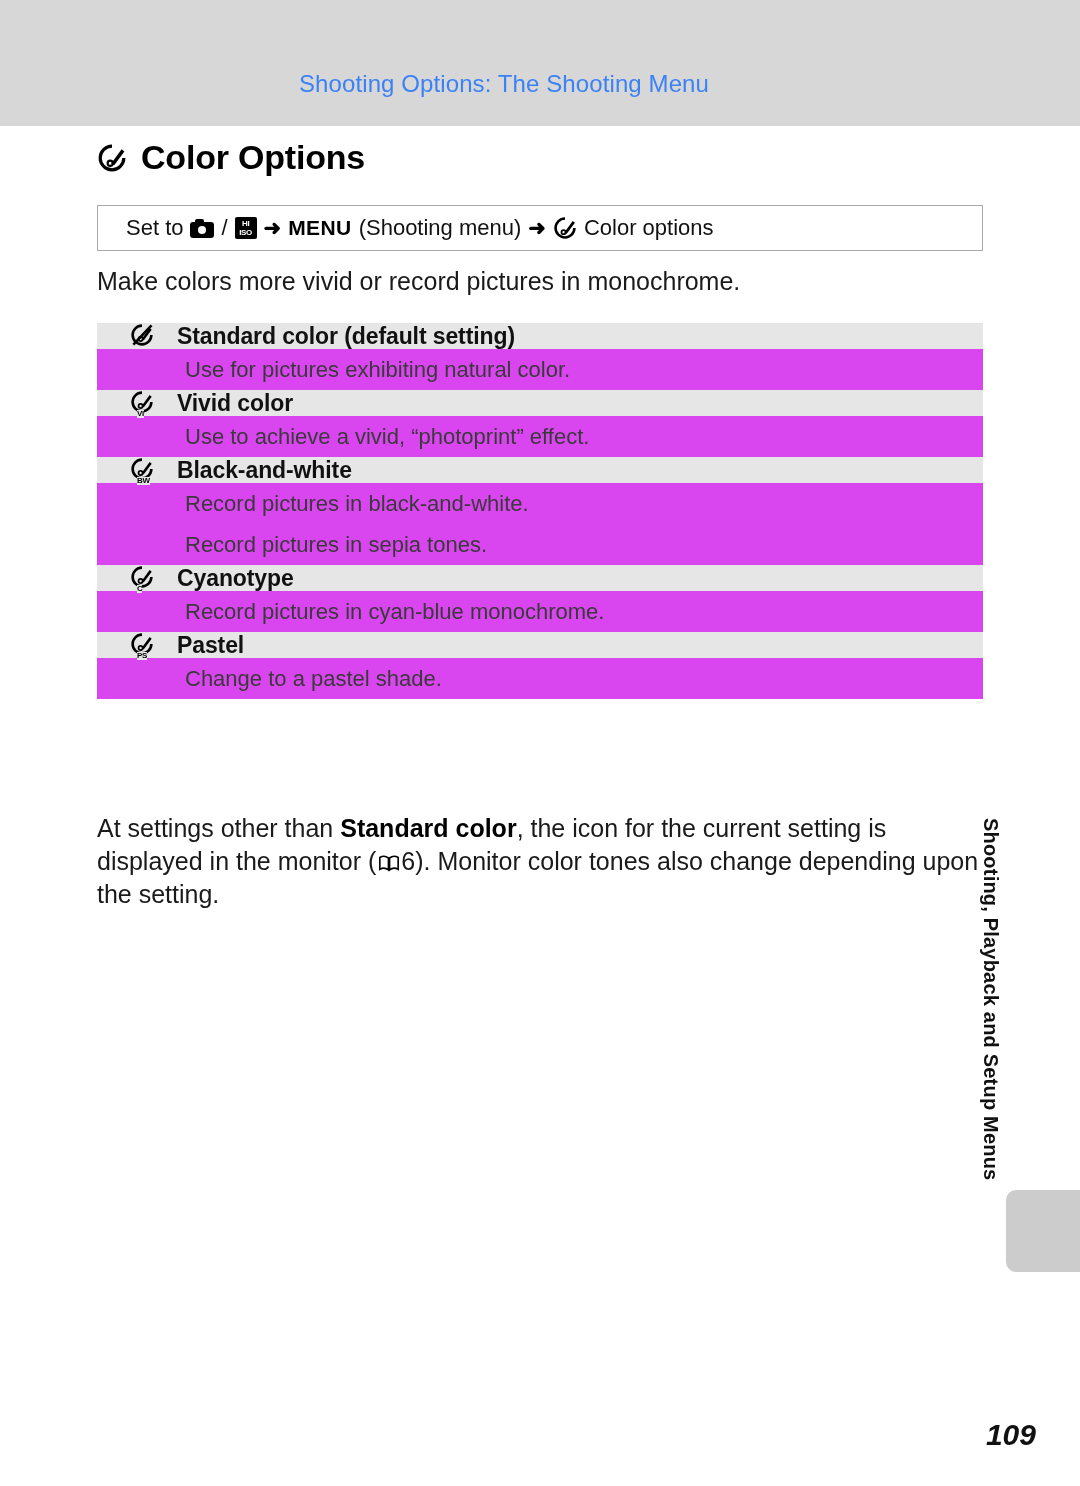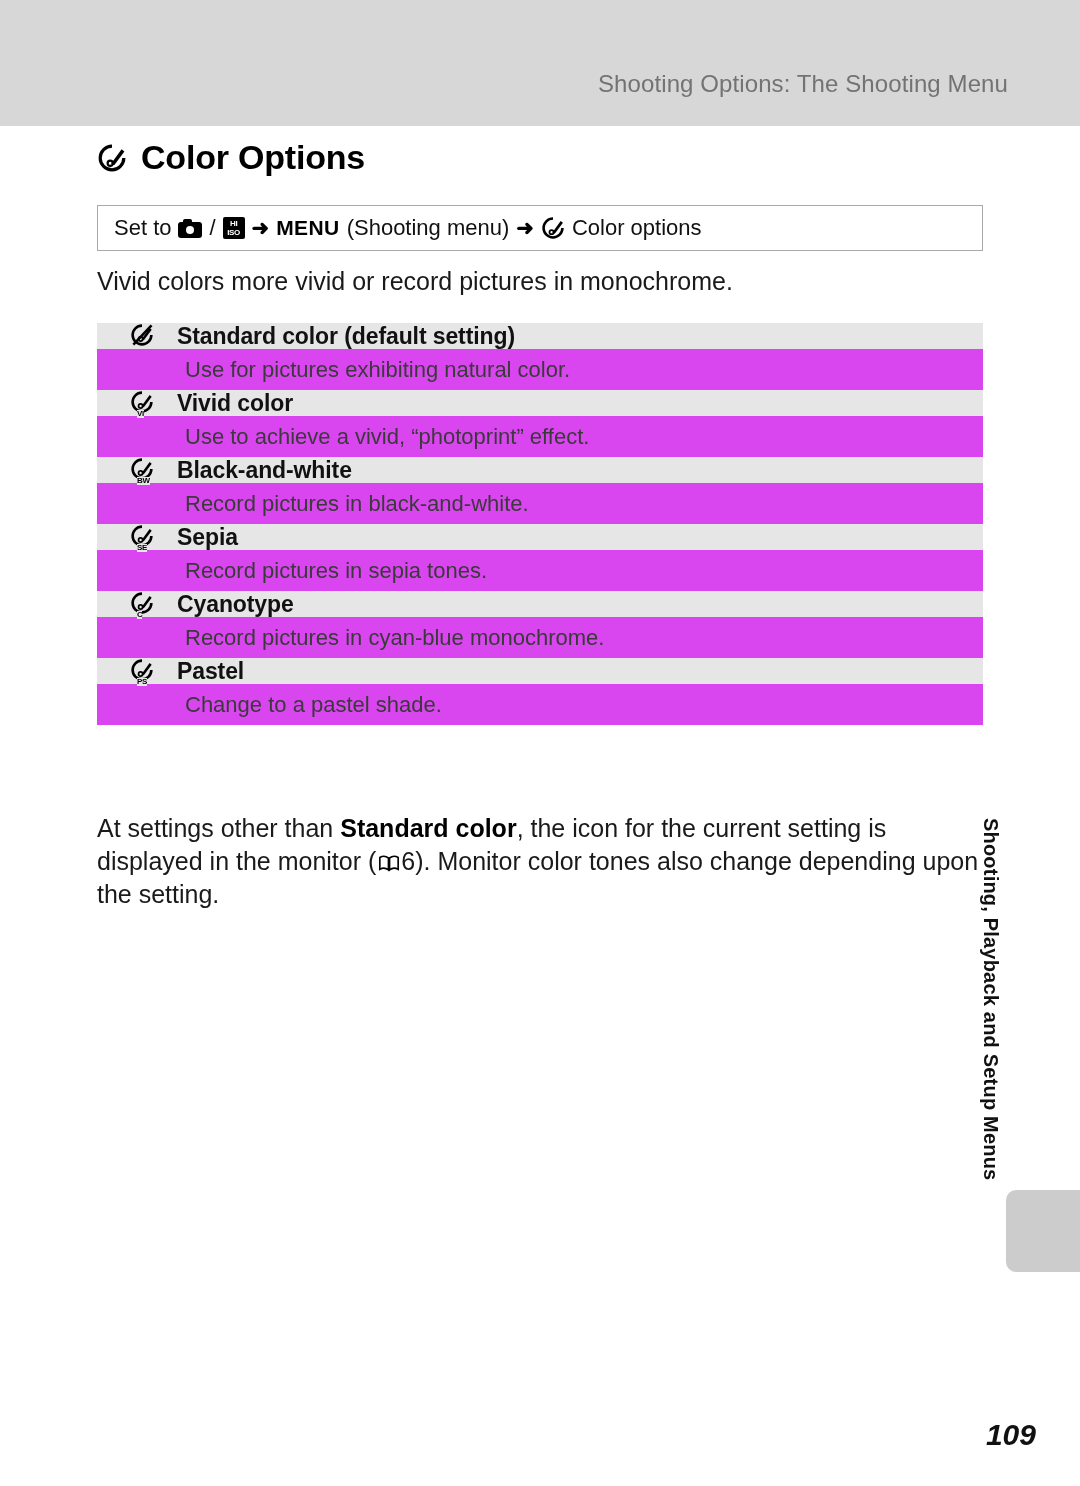--- a/index.html
+++ b/index.html
@@ -19,24 +19,24 @@
     position: absolute;
     left: 0; top: 0;
     width: 1080px;
     height: 126px;
     background: #d7d7d7;
   }
   .header-title {
     position: absolute;
     left: 0; top: 70px;
     width: 1008px;
-    text-align: right;
+    text-align: center;
     font-size: 24px;
     letter-spacing: .1px;
-    color: #737373;
+    color: #3b82f6;
   }
 
   
   .section-title {
     position: absolute;
     left: 97px; top: 138px;
     display: flex;
     align-items: center;
     gap: 14px;
   }
@@ -57,21 +57,21 @@
   
   .setto-box {
     position: absolute;
     left: 97px; top: 205px;
     width: 886px;
     height: 46px;
     border: 1px solid #a9a9a9;
     background: #ffffff;
     display: flex;
     align-items: center;
-    padding-left: 16px;
+    padding-left: 28px;
     gap: 0;
     white-space: nowrap;
   }
   .setto-box .txt { font-size: 22px; color: #111; }
   .setto-box .sp { display: inline-block; width: 7px; }
 
   
   .ico-camera { width: 24px; height: 19px; position: relative; }
   .ico-camera .body {
     position: absolute; left: 0; top: 3px;
@@ -258,21 +258,21 @@
     <svg width="24" height="24" viewBox="0 0 30 30">
       <path d="M15 3.2 A11.8 11.8 0 1 0 26.8 15" fill="none" stroke="#000" stroke-width="3.2"></path>
       <path d="M14.2 20.6 L24.6 6.2 L27.4 8.4 L17.2 22.2 Z" fill="#000"></path>
       <circle cx="13.2" cy="20.2" r="2.6" fill="none" stroke="#000" stroke-width="2.2"></circle>
     </svg>
   </span>
   <span class="sp"></span>
   <span class="txt">Color options</span>
 </div>
 
-<div class="intro">Vivid colors more vivid or record pictures in monochrome.</div>
+<div class="intro">Make colors more vivid or record pictures in monochrome.</div>
 
 <div class="table">
 
   <div class="opt-row alt">
     <div class="opt-icon-cell">
       <span class="ico ico-mode">
         <svg width="28" height="26" viewBox="0 0 30 30">
           <path d="M15 4.2 A10.8 10.8 0 1 0 25.8 15" fill="none" stroke="#000" stroke-width="3"></path>
           <path d="M14.4 19.8 L23.8 7 L26.2 8.9 L17.1 21 Z" fill="#000"></path>
           <circle cx="13.4" cy="19.6" r="2.4" fill="none" stroke="#000" stroke-width="2"></circle>
@@ -313,33 +313,20 @@
         </svg>
         <span class="sub">BW</span>
       </span>
     </div>
     <div class="opt-label">Black-and-white</div>
   </div>
   <div class="desc-row">
     <div class="desc-text">Record pictures in black-and-white.</div>
   </div>
 
-  <div class="opt-row alt">
-    <div class="opt-icon-cell">
-      <span class="ico ico-mode">
-        <svg width="28" height="26" viewBox="0 0 30 30">
-          <path d="M15 4.2 A10.8 10.8 0 1 0 25.8 15" fill="none" stroke="#000" stroke-width="3"></path>
-          <path d="M14.4 19.8 L23.8 7 L26.2 8.9 L17.1 21 Z" fill="#000"></path>
-          <circle cx="13.4" cy="19.6" r="2.4" fill="none" stroke="#000" stroke-width="2"></circle>
-        </svg>
-        <span class="sub">SE</span>
-      </span>
-    </div>
-    <div class="opt-label">Sepia</div>
-  </div>
   <div class="desc-row">
     <div class="desc-text">Record pictures in sepia tones.</div>
   </div>
 
   <div class="opt-row alt">
     <div class="opt-icon-cell">
       <span class="ico ico-mode">
         <svg width="28" height="26" viewBox="0 0 30 30">
           <path d="M15 4.2 A10.8 10.8 0 1 0 25.8 15" fill="none" stroke="#000" stroke-width="3"></path>
           <path d="M14.4 19.8 L23.8 7 L26.2 8.9 L17.1 21 Z" fill="#000"></path>

